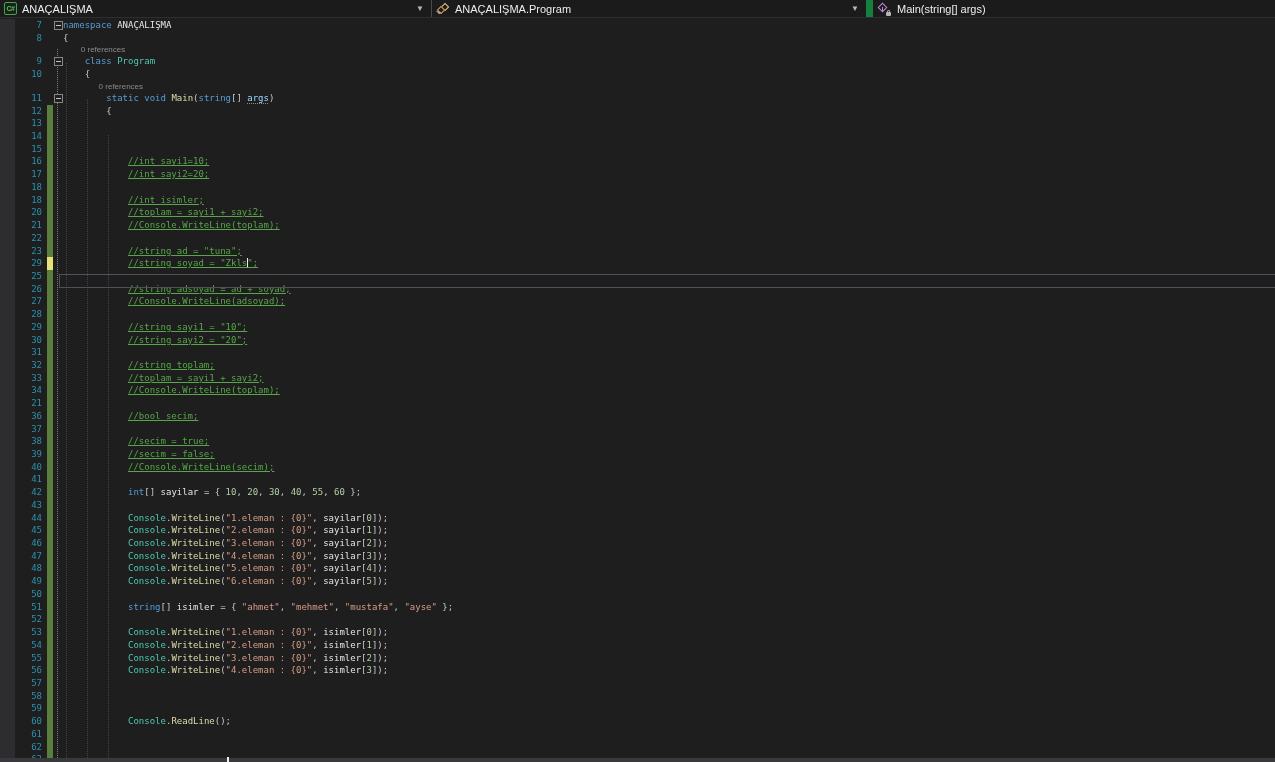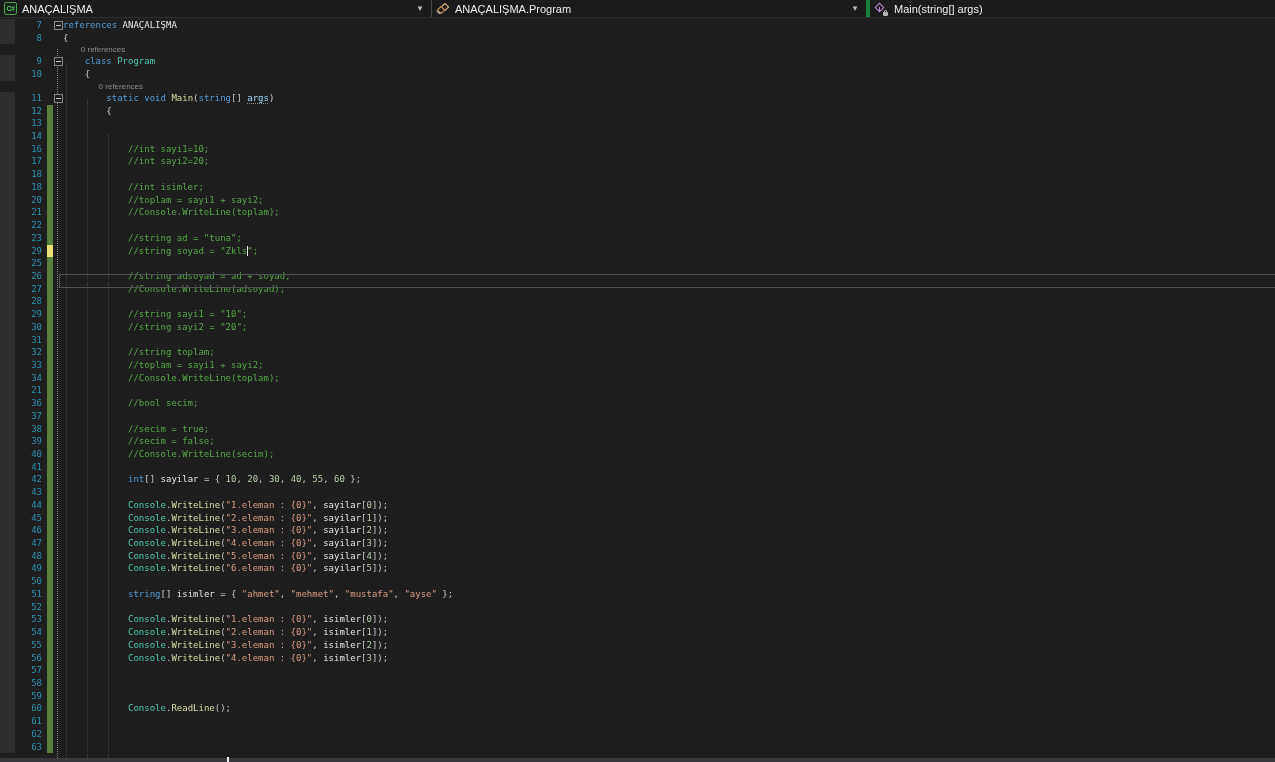--- a/index.html
+++ b/index.html
@@ -5,21 +5,21 @@
   html,body{margin:0;padding:0;background:#1E1E1E;width:1275px;height:762px;overflow:hidden;}
   *{box-sizing:border-box;}
 
   
   .navbar{position:absolute;top:0;left:0;width:1275px;height:18px;background:#1B1B1C;
           border-bottom:1px solid #2E2E30;display:flex;align-items:stretch;
           font-family:"Liberation Sans",sans-serif;font-size:11px;color:#EDEDED;}
   .navsec{display:flex;align-items:center;padding-left:4px;}
   .navsec.s1{width:431px;}
   .navsec.s2{width:435px;border-left:1px solid #48484C;}
-  .navsec.s3{flex:1;border-left:4px solid #15803d;}
+  .navsec.s3{flex:1;border-left:7px solid #15803d;}
   .navlabel{margin-left:5px;white-space:nowrap;}
   .navspace{flex:1;}
   .navarrow{color:#B9B9B9;font-size:8px;margin-right:7px;line-height:1;}
 
   .icon-cs{width:13px;height:13px;border:1px solid #4AA24E;border-radius:2px;color:#4FC554;
            font-size:7px;font-weight:bold;display:flex;align-items:center;justify-content:center;
            letter-spacing:-0.5px;background:#18221A;}
   .icon-class{width:14px;height:13px;position:relative;}
   .icon-class .d1{position:absolute;left:6px;top:2px;width:6px;height:6px;transform:rotate(45deg);
                   border:1px solid #F0C48C;}
@@ -35,39 +35,39 @@
   .icon-method .lock{position:absolute;right:1px;bottom:0px;width:5px;height:4px;background:#B5B5B5;
                      border-radius:1px;}
   .icon-method .shackle{position:absolute;right:2px;bottom:3px;width:3px;height:3px;
                         border:1px solid #B5B5B5;border-bottom:none;border-radius:2px 2px 0 0;}
 
   
   .editor{position:absolute;top:18px;left:0;width:1275px;bottom:0;background:#1E1E1E;}
   .rows{position:absolute;top:0;left:0;right:0;bottom:0;padding-top:1px;z-index:2;}
   .row{display:flex;height:12.72px;line-height:12.72px;
        font-family:"DejaVu Sans Mono",monospace;font-size:9px;white-space:pre;}
-  .row.lensrow{height:11px;line-height:11px;align-items:flex-end;}
+  .row.lensrow{height:11px;line-height:11px;}
   .strip{width:15px;background:#2D2D30;flex:none;}
   .ln{width:27px;flex:none;text-align:right;color:#2B91AF;font-size:9px;}
   .chgcell{width:6px;margin-left:5px;flex:none;}
   .chgcell.g{background:#5A7E3E;}
   .chgcell.y{background:#E8E178;}
   .foldcell{width:10px;flex:none;position:relative;z-index:3;}
   .foldbox{position:absolute;left:1px;top:2px;width:9px;height:9px;border:1px solid #868686;
            background:#1E1E1E;}
   .foldbox::after{content:"";position:absolute;left:1px;right:1px;top:3px;height:1px;background:#C4C4C4;}
   .content{flex:1;color:#DCDCDC;}
   .lenstext{font-family:"Liberation Sans",sans-serif;font-size:8px;color:#8C8C8C;}
 
   .tk-kw{color:#569CD6;}
   .tk-ty{color:#4EC9B0;}
   .tk-me{color:#DCDCAA;}
   .tk-st{color:#D69D85;}
   .tk-nu{color:#B5CEA8;}
-  .tk-co{color:#57A64A;}
+  .tk-co{color:#57A64A;text-decoration:underline;}
   .tk-pl{color:#C8C8C8;}
   .tk-id{color:#E6E6E6;}
   .tk-ar{color:#9CDCFE;text-decoration:underline dotted #8C8C8C 1px;text-underline-offset:2px;}
   .caret{display:inline-block;width:1px;height:10px;background:#EDEDED;vertical-align:-2px;
          margin-right:-1px;}
 
   
   .ovl{position:absolute;pointer-events:none;}
   .outline-line{left:57px;top:31px;bottom:4px;width:0;border-left:1px dotted #7A7A7A;z-index:1;}
   .guide{width:0;border-left:1px dotted #414548;z-index:1;}
@@ -109,30 +109,31 @@
   </div>
 </div>
 
 <div class="editor">
   <div class="ovl outline-line"></div>
   <div class="ovl guide g0"></div>
   <div class="ovl guide g1"></div>
   <div class="ovl guide g2"></div>
 
   <div class="rows">
-      <div class="row"><div class="strip"></div><div class="ln">7</div><div class="chgcell"></div><div class="foldcell"><div class="foldbox"></div></div><div class="content" style="margin-left: 0ch;"><span class="tk-kw">references</span><span class="tk-pl"> </span><span class="tk-id">ANAÇALIŞMA</span></div></div>
+      <div class="row"><div class="strip"></div><div class="ln">7</div><div class="chgcell"></div><div class="foldcell"><div class="foldbox"></div></div><div class="content" style="margin-left: 0ch;"><span class="tk-kw">namespace</span><span class="tk-pl"> </span><span class="tk-id">ANAÇALIŞMA</span></div></div>
       <div class="row"><div class="strip"></div><div class="ln">8</div><div class="chgcell"></div><div class="foldcell"></div><div class="content" style="margin-left: 0ch;"><span class="tk-pl">{</span></div></div>
       <div class="row lensrow"><div class="strip"></div><div class="ln"></div><div class="chgcell"></div><div class="foldcell"></div><div class="content lenstext" style="margin-left: 4ch;">0 references</div></div>
       <div class="row"><div class="strip"></div><div class="ln">9</div><div class="chgcell"></div><div class="foldcell"><div class="foldbox"></div></div><div class="content" style="margin-left: 4ch;"><span class="tk-kw">class</span><span class="tk-pl"> </span><span class="tk-ty">Program</span></div></div>
       <div class="row"><div class="strip"></div><div class="ln">10</div><div class="chgcell"></div><div class="foldcell"></div><div class="content" style="margin-left: 4ch;"><span class="tk-pl">{</span></div></div>
       <div class="row lensrow"><div class="strip"></div><div class="ln"></div><div class="chgcell"></div><div class="foldcell"></div><div class="content lenstext" style="margin-left: 8ch;">0 references</div></div>
       <div class="row"><div class="strip"></div><div class="ln">11</div><div class="chgcell"></div><div class="foldcell"><div class="foldbox"></div></div><div class="content" style="margin-left: 8ch;"><span class="tk-kw">static</span><span class="tk-pl"> </span><span class="tk-kw">void</span><span class="tk-pl"> </span><span class="tk-me">Main</span><span class="tk-pl">(</span><span class="tk-kw">string</span><span class="tk-pl">[] </span><span class="tk-ar">args</span><span class="tk-pl">)</span></div></div>
       <div class="row"><div class="strip"></div><div class="ln">12</div><div class="chgcell g"></div><div class="foldcell"></div><div class="content" style="margin-left: 8ch;"><span class="tk-pl">{</span></div></div>
       <div class="row"><div class="strip"></div><div class="ln">13</div><div class="chgcell g"></div><div class="foldcell"></div><div class="content" style="margin-left: 0ch;"></div></div>
       <div class="row"><div class="strip"></div><div class="ln">14</div><div class="chgcell g"></div><div class="foldcell"></div><div class="content" style="margin-left: 0ch;"></div></div>
+      <div class="row"><div class="strip"></div><div class="ln">15</div><div class="chgcell g"></div><div class="foldcell"></div><div class="content" style="margin-left: 0ch;"></div></div>
       <div class="row"><div class="strip"></div><div class="ln">16</div><div class="chgcell g"></div><div class="foldcell"></div><div class="content" style="margin-left: 12ch;"><span class="tk-co">//int sayi1=10;</span></div></div>
       <div class="row"><div class="strip"></div><div class="ln">17</div><div class="chgcell g"></div><div class="foldcell"></div><div class="content" style="margin-left: 12ch;"><span class="tk-co">//int sayi2=20;</span></div></div>
       <div class="row"><div class="strip"></div><div class="ln">18</div><div class="chgcell g"></div><div class="foldcell"></div><div class="content" style="margin-left: 0ch;"></div></div>
       <div class="row"><div class="strip"></div><div class="ln">18</div><div class="chgcell g"></div><div class="foldcell"></div><div class="content" style="margin-left: 12ch;"><span class="tk-co">//int isimler;</span></div></div>
       <div class="row"><div class="strip"></div><div class="ln">20</div><div class="chgcell g"></div><div class="foldcell"></div><div class="content" style="margin-left: 12ch;"><span class="tk-co">//toplam = sayi1 + sayi2;</span></div></div>
       <div class="row"><div class="strip"></div><div class="ln">21</div><div class="chgcell g"></div><div class="foldcell"></div><div class="content" style="margin-left: 12ch;"><span class="tk-co">//Console.WriteLine(toplam);</span></div></div>
       <div class="row"><div class="strip"></div><div class="ln">22</div><div class="chgcell g"></div><div class="foldcell"></div><div class="content" style="margin-left: 0ch;"></div></div>
       <div class="row"><div class="strip"></div><div class="ln">23</div><div class="chgcell g"></div><div class="foldcell"></div><div class="content" style="margin-left: 12ch;"><span class="tk-co">//string ad = "tuna";</span></div></div>
       <div class="row"><div class="strip"></div><div class="ln">29</div><div class="chgcell y"></div><div class="foldcell"></div><div class="content" style="margin-left: 12ch;"><span class="tk-co">//string soyad = "Zkls</span><span class="caret"></span><span class="tk-co">";</span></div></div>
       <div class="row"><div class="strip"></div><div class="ln">25</div><div class="chgcell g"></div><div class="foldcell"></div><div class="content" style="margin-left: 0ch;"></div></div>

